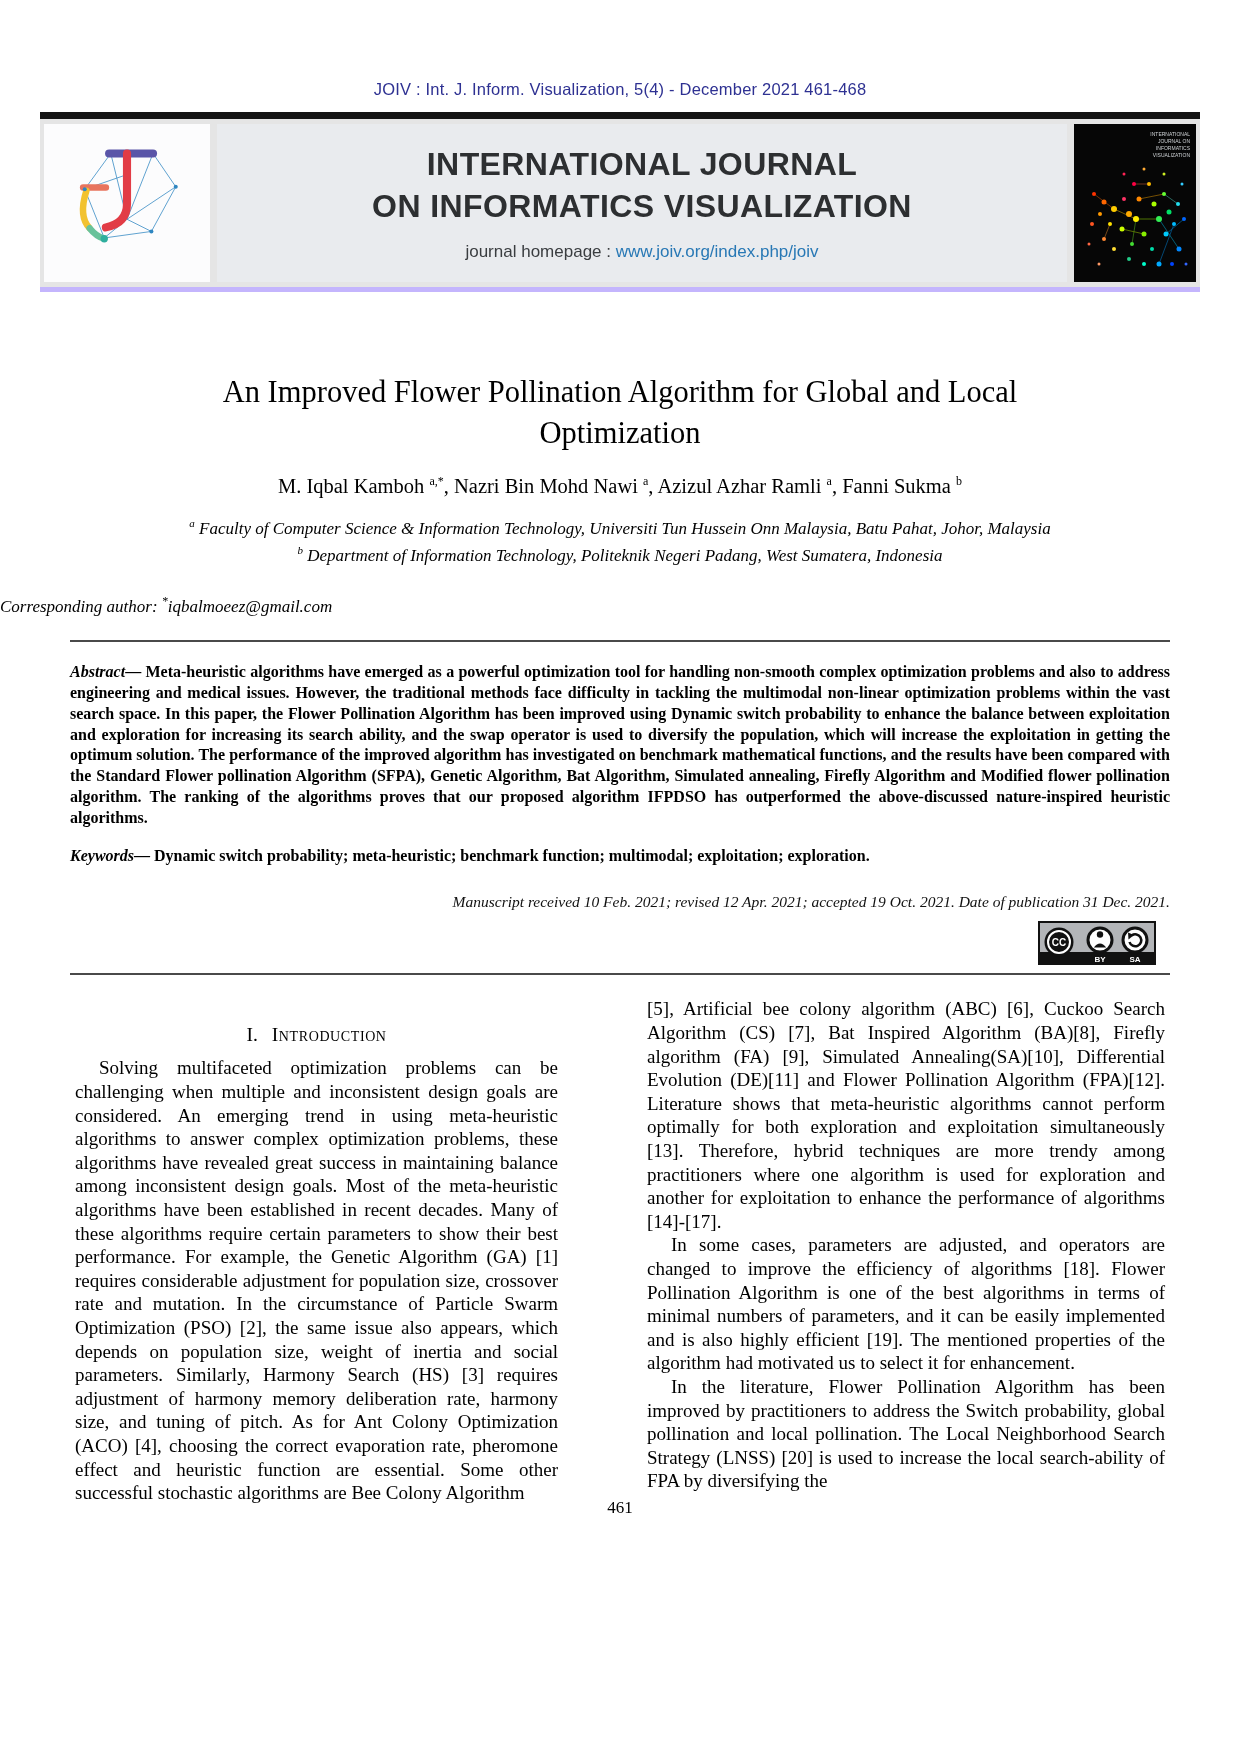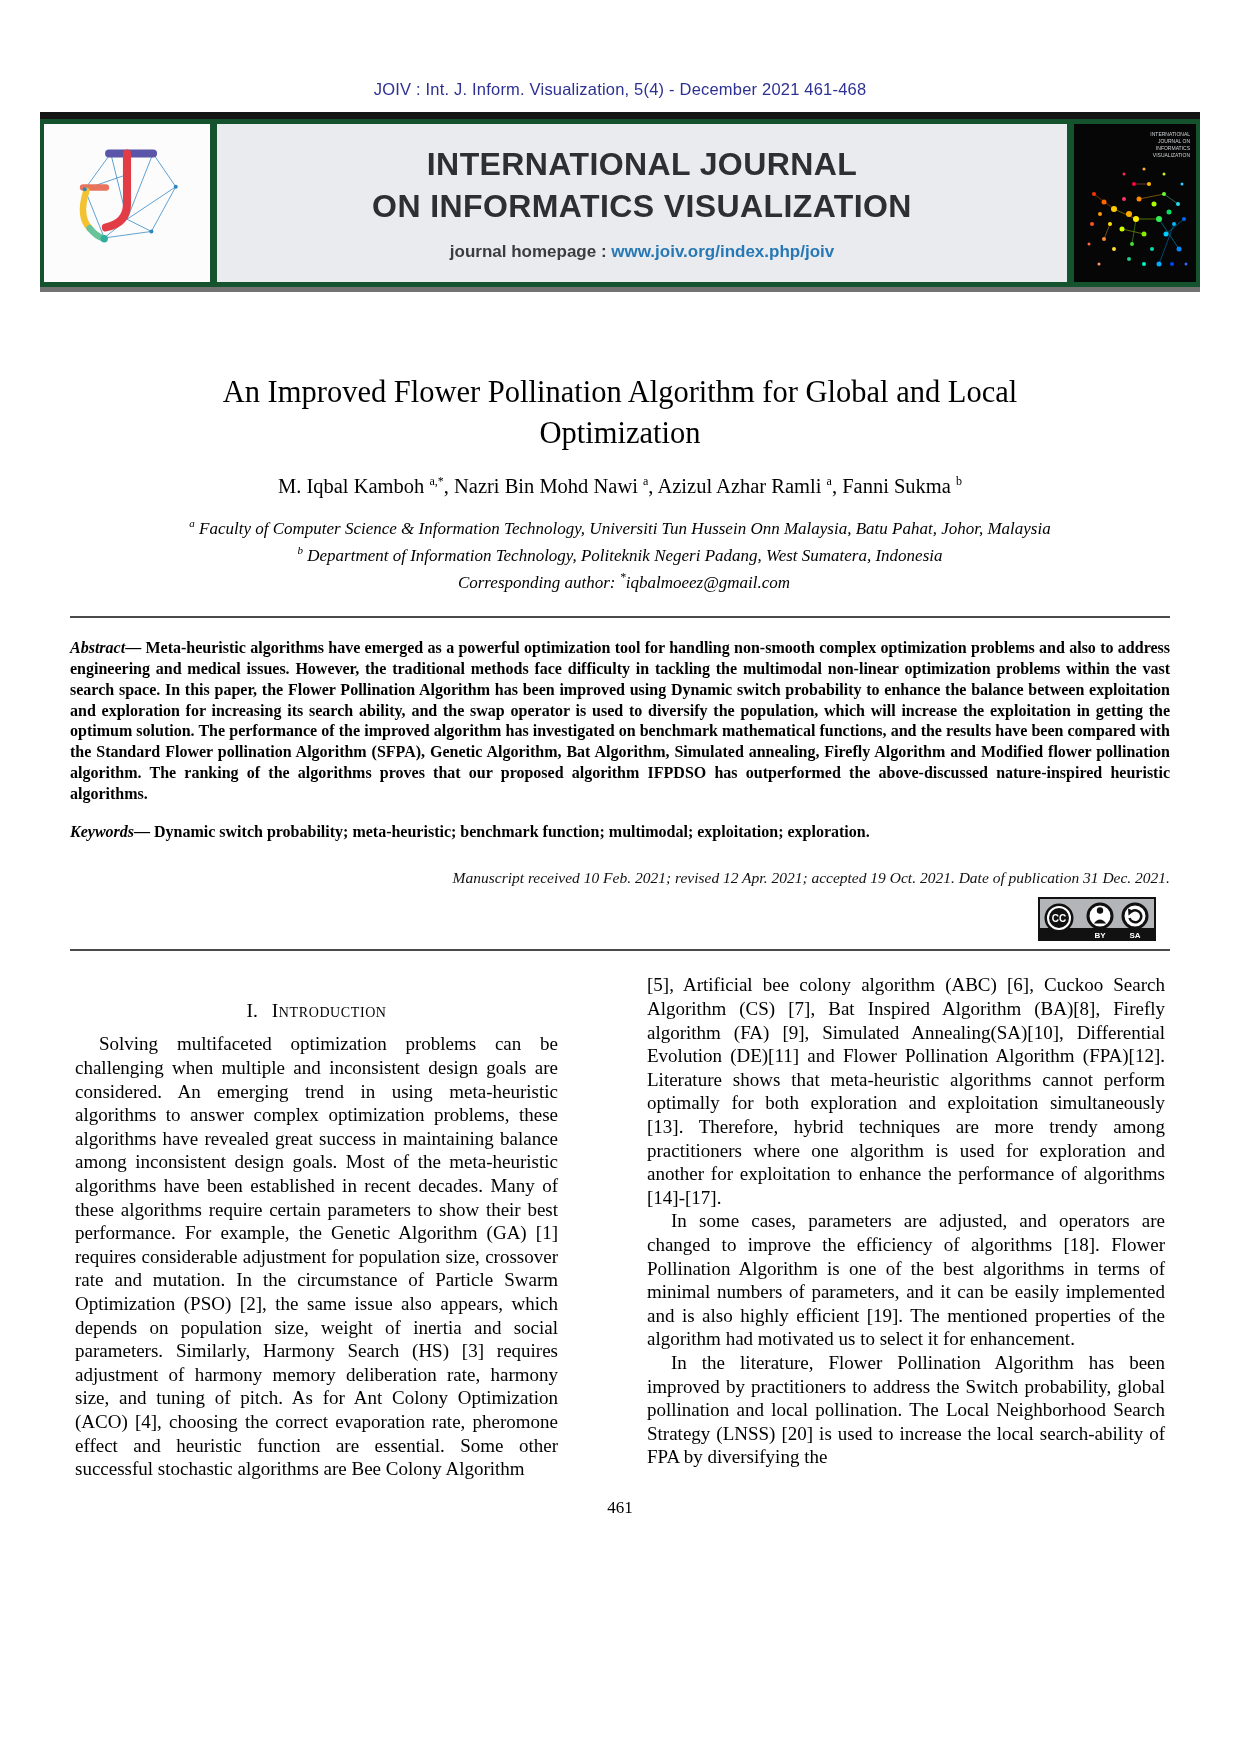--- a/index.html
+++ b/index.html
@@ -3,39 +3,39 @@
 <meta charset="utf-8">
 <style>
   * { margin:0; padding:0; box-sizing:border-box; }
   html,body { background:#ffffff; }
   body { font-family:"Liberation Serif", serif; color:#000; }
   .page { width:1240px; height:1544px; margin:0 auto; position:relative; background:#fff; overflow:hidden; }
 
   .header-cite { padding-top:80px; text-align:center; font-family:"Liberation Sans", sans-serif;
                  font-size:16.5px; letter-spacing:0.2px; color:#2e3192; }
 
-  .banner { margin:13px 40px 0; border-top:7px solid #141414; border-bottom:5px solid #737373;
-            background:#14532d; padding:5px 4px; }
+  .banner { margin:13px 40px 0; border-top:7px solid #141414; border-bottom:5px solid #c4b5fd;
+            background:#e5e5e5; padding:5px 4px; }
   .banner-inner { display:flex; align-items:stretch; height:158px; gap:7px; }
   .logo-panel { width:166px; background:#fcfcfd; display:flex; align-items:center; justify-content:center; }
   .center-panel { flex:1; background:#e9ebee; display:flex; flex-direction:column; align-items:center; justify-content:center; }
   .journal-title { font-family:"Liberation Sans", sans-serif; font-weight:bold; font-size:32px;
                    color:#2d2f31; letter-spacing:0.4px; line-height:1.3; text-align:center; }
   .homepage { margin-top:15px; font-family:"Liberation Sans", sans-serif; font-size:17px;
-              font-weight:bold; color:#3a3d40; }
+              font-weight:normal; color:#3a3d40; }
   .homepage .url { color:#2878b5; text-decoration:none; cursor:pointer; }
   .cover-panel { width:122px; background:#000; }
   .cover-panel svg { display:block; width:100%; height:100%; }
 
   .article-title { margin:80px auto 0; max-width:910px; text-align:center; font-size:30.5px; line-height:1.34; }
   .authors { margin-top:20px; text-align:center; font-size:20.5px; }
   .authors sup { font-size:12px; }
   .affiliations { margin-top:17px; text-align:center; font-style:italic; font-size:17px; line-height:1.62; }
   .affiliations sup { font-size:11px; font-style:italic; }
-  .corresponding { margin-top:0; text-align:center; font-style:italic; font-size:17px;padding-left:8px; }
+  .corresponding { margin-top:24px; text-align:left; font-style:italic; font-size:17px; }
   .corresponding sup { font-size:12px; }
 
   .rule { border:0; border-top:2.5px solid #4a4a4a; margin:24px 70px 0; }
   .rule2 { border:0; border-top:2.5px solid #4a4a4a; margin:8px 70px 0; }
 
   .abstract { margin:20px 70px 0; font-weight:bold; font-size:16px; line-height:20.8px; text-align:justify; }
   .abstract .lbl, .keywords .lbl { font-style:italic; }
   .keywords { margin:17px 70px 0; font-weight:bold; font-size:16px; line-height:20.8px; text-align:justify; }
 
   .notice { margin:24px 70px 0; text-align:right; font-style:italic; font-size:15.5px; line-height:23px; color:#111; }

